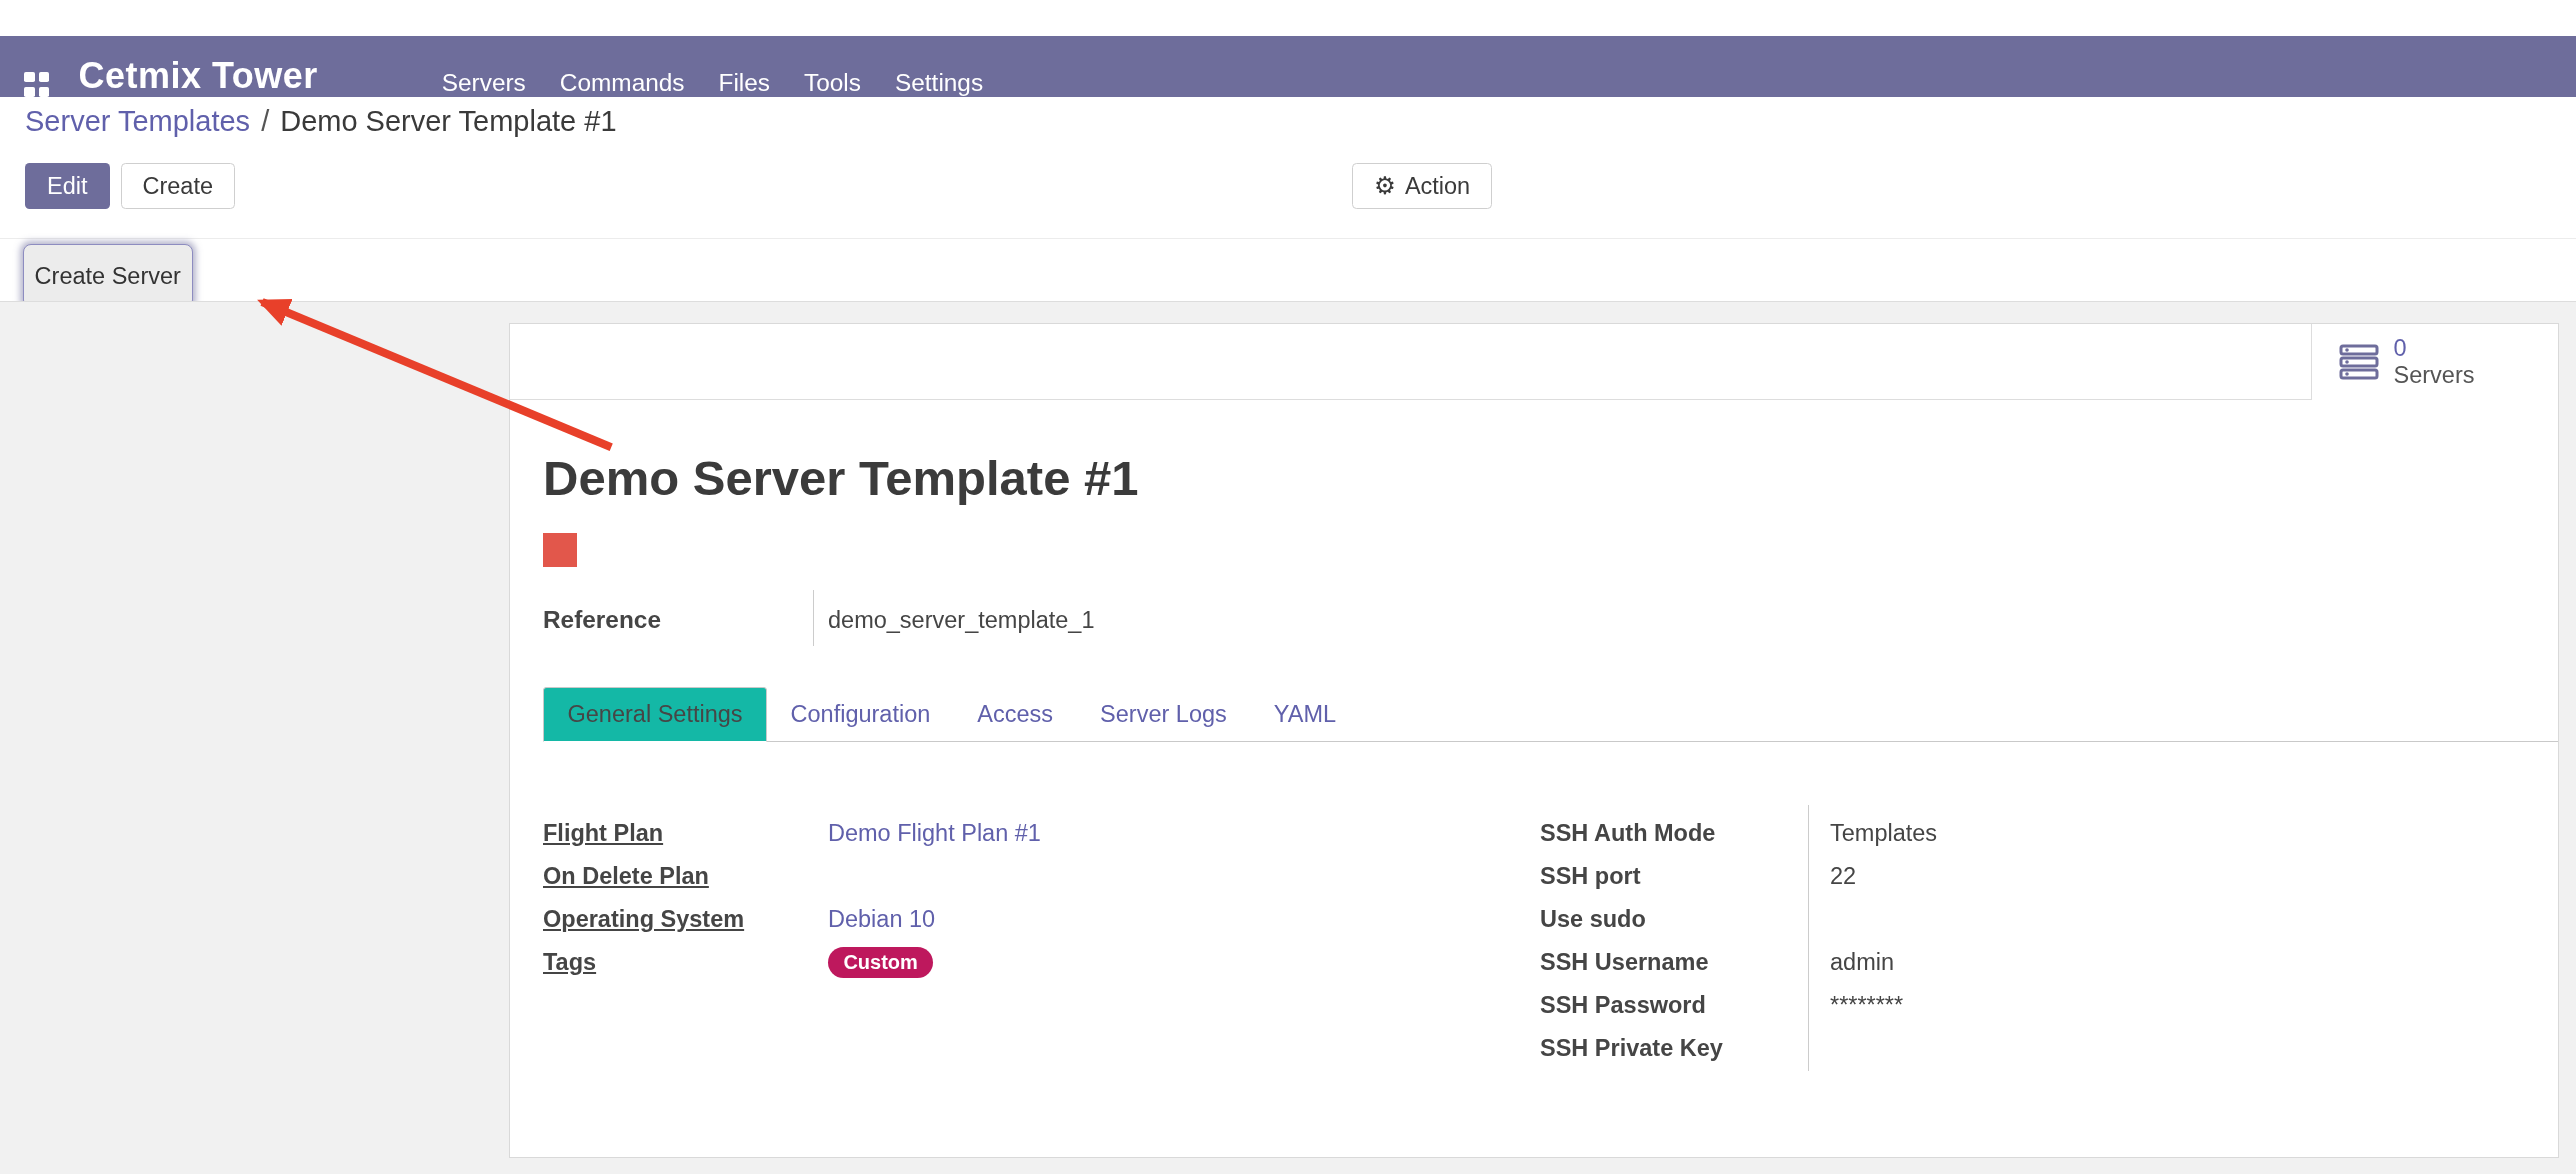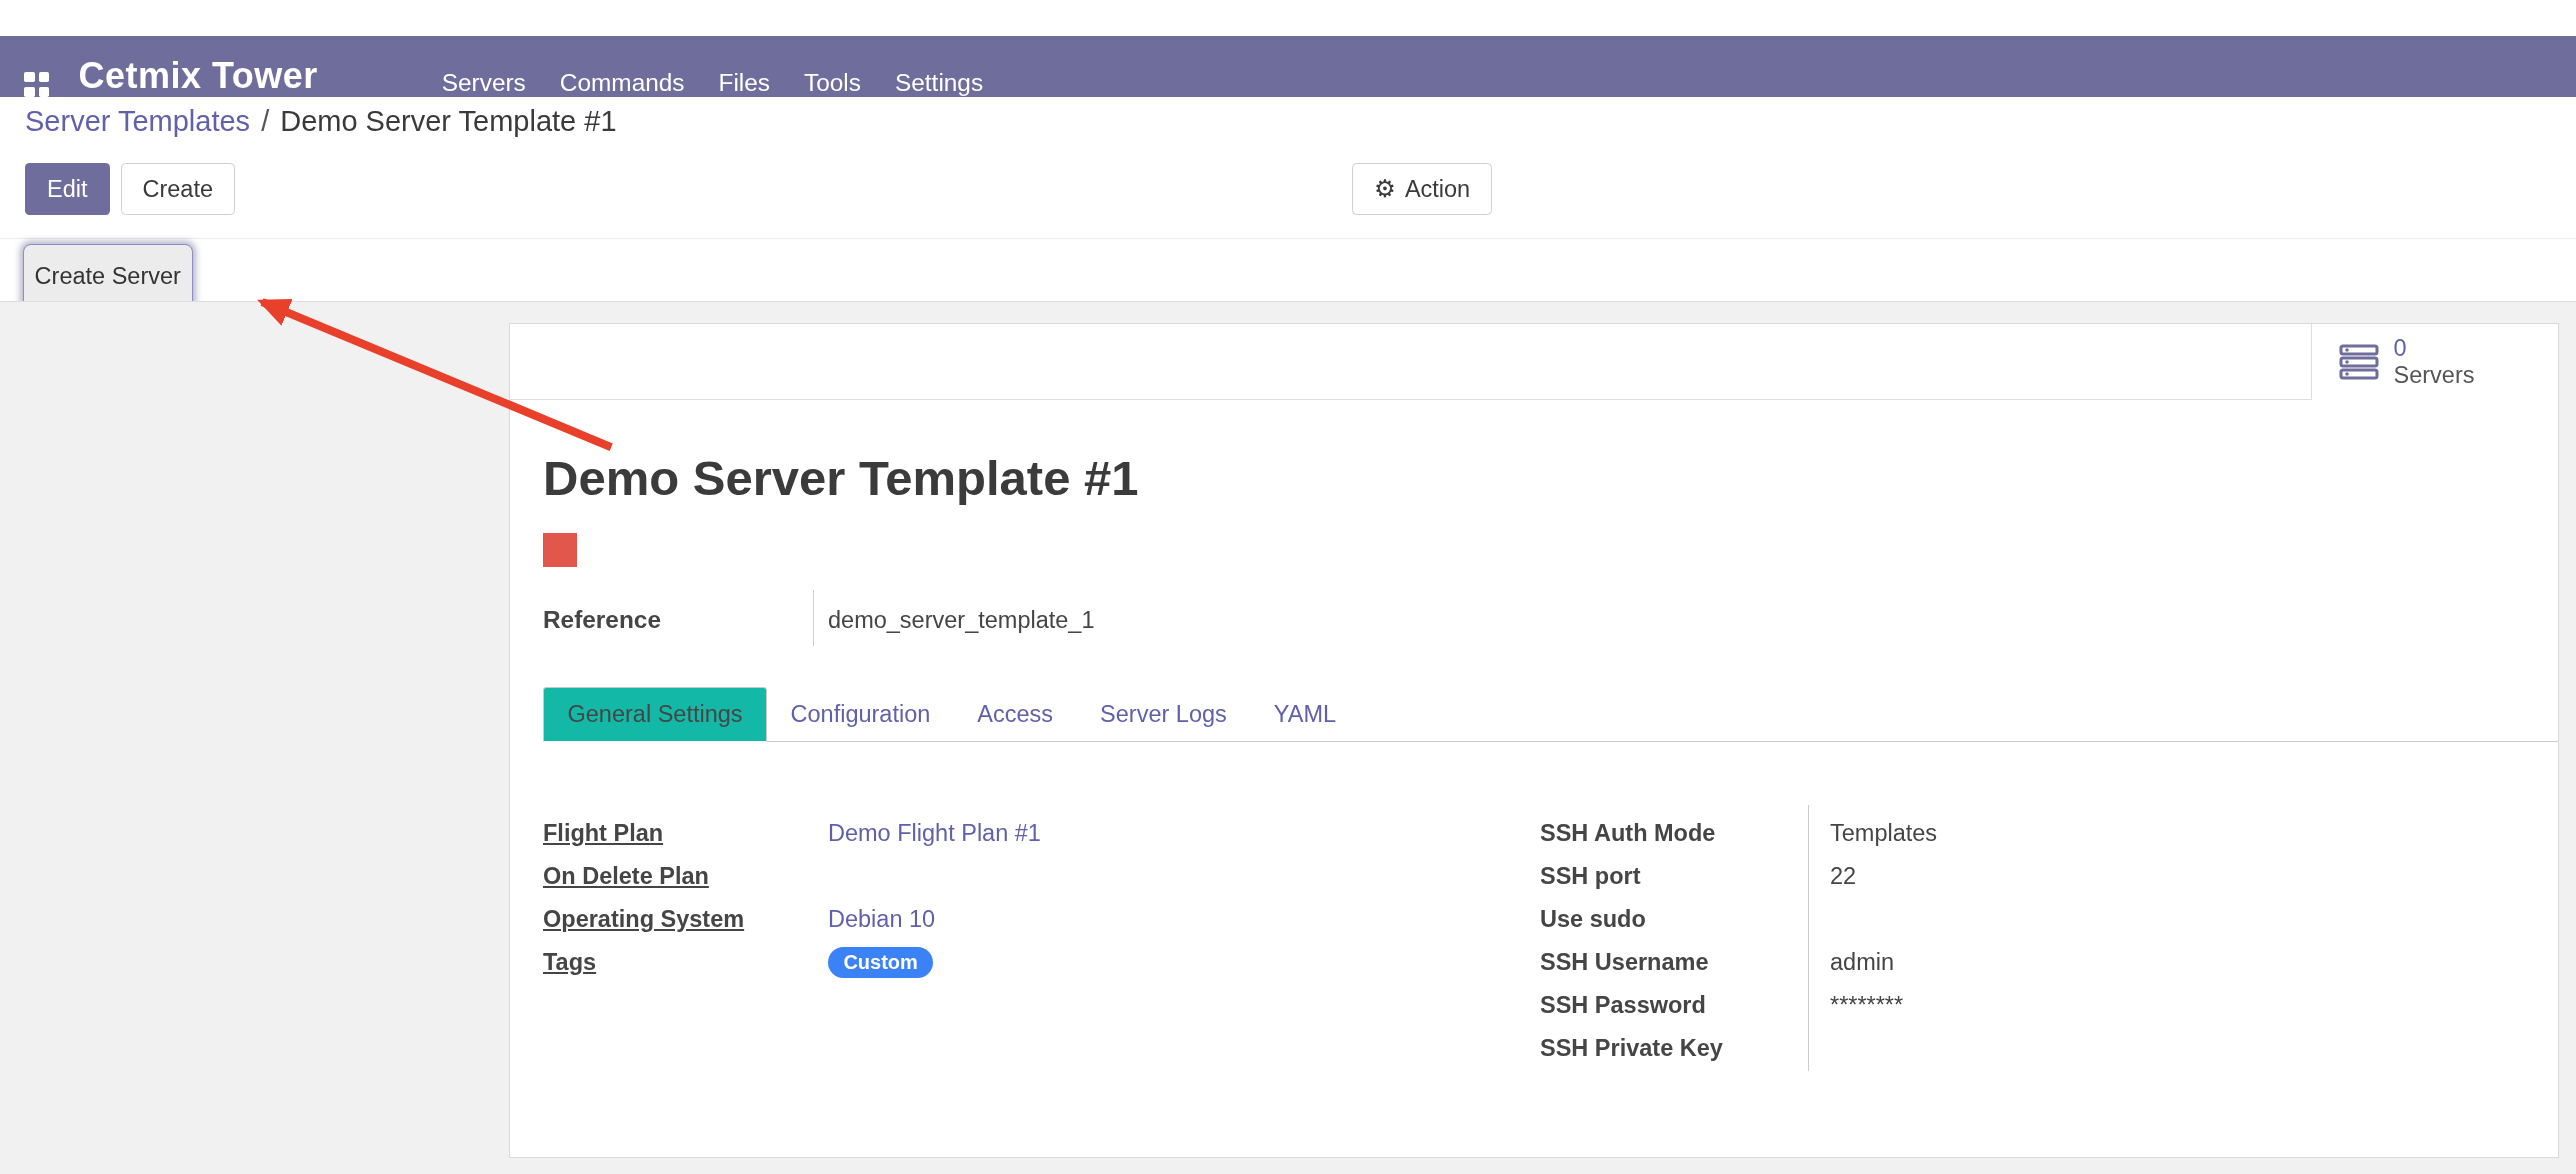--- a/index.html
+++ b/index.html
@@ -28,21 +28,21 @@
 
   
   .breadcrumb { position: absolute; top: 105px; left: 25px; font-size: 29px; white-space: nowrap; }
   .bc-link { color: #6060ab; cursor: pointer; }
   .bc-sep { color: #555; margin: 0 11px; }
   .bc-current { color: #3a3a3a; }
 
   
   .btn-row { position: absolute; top: 163px; left: 25px; display: flex; gap: 11px; }
   .btn {
-    height: 52px; display: inline-flex; align-items: center; padding: 12px 21px;
+    height: 46px; display: inline-flex; align-items: center; padding: 12px 21px;
     font-size: 23.5px; border-radius: 4.5px; border: 0.9px solid transparent;
     cursor: pointer; font-family: inherit; background: #fff; white-space: nowrap;
   }
   .btn-primary { background: #6e6d9b; color: #fff; }
   .btn-default { background: #fff; color: #3a3a3a; border-color: #cfcfcf; }
   .action-btn { position: absolute; top: 163px; left: 1352px; }
   .gear { font-size: 24.4px; margin-right: 9px; line-height: 1; }
 
   .header-divider { position: absolute; top: 238px; left: 0; right: 0; height: 0.9px; background: #ececec; }
 
@@ -90,21 +90,21 @@
   .field-row { display: flex; min-height: 43px; }
   .field-label { flex: 0 0 auto; font-weight: 700; font-size: 23.5px; color: #454545; line-height: 43px; white-space: nowrap; }
   .group-left .field-label { width: 285px; text-decoration: underline; }
   .group-right .field-label { width: 268px; }
   .field-value { font-size: 23.5px; color: #454545; line-height: 43px; white-space: nowrap; }
   .group-right .field-value { padding-left: 22px; }
   .link { color: #6060ab; cursor: pointer; }
   .right-vline { position: absolute; left: 1298px; top: 481px; width: 0.9px; height: 266px; background: #cccccc; }
 
   .tag {
-    display: inline-block; background: #3b82f6; color: #fff;
+    display: inline-block; background: #be185d; color: #fff;
     font-size: 20px; font-weight: 700; padding: 0 15.4px; height: 31px;
     line-height: 31px; border-radius: 15.4px; margin-top: 6.3px; white-space: nowrap;
   }
 
   
   .arrow-svg { position: absolute; left: 226px; top: 271px; width: 415px; height: 199px; z-index: 50; pointer-events: none; }
 </style>
 </head>
 <body>
 

